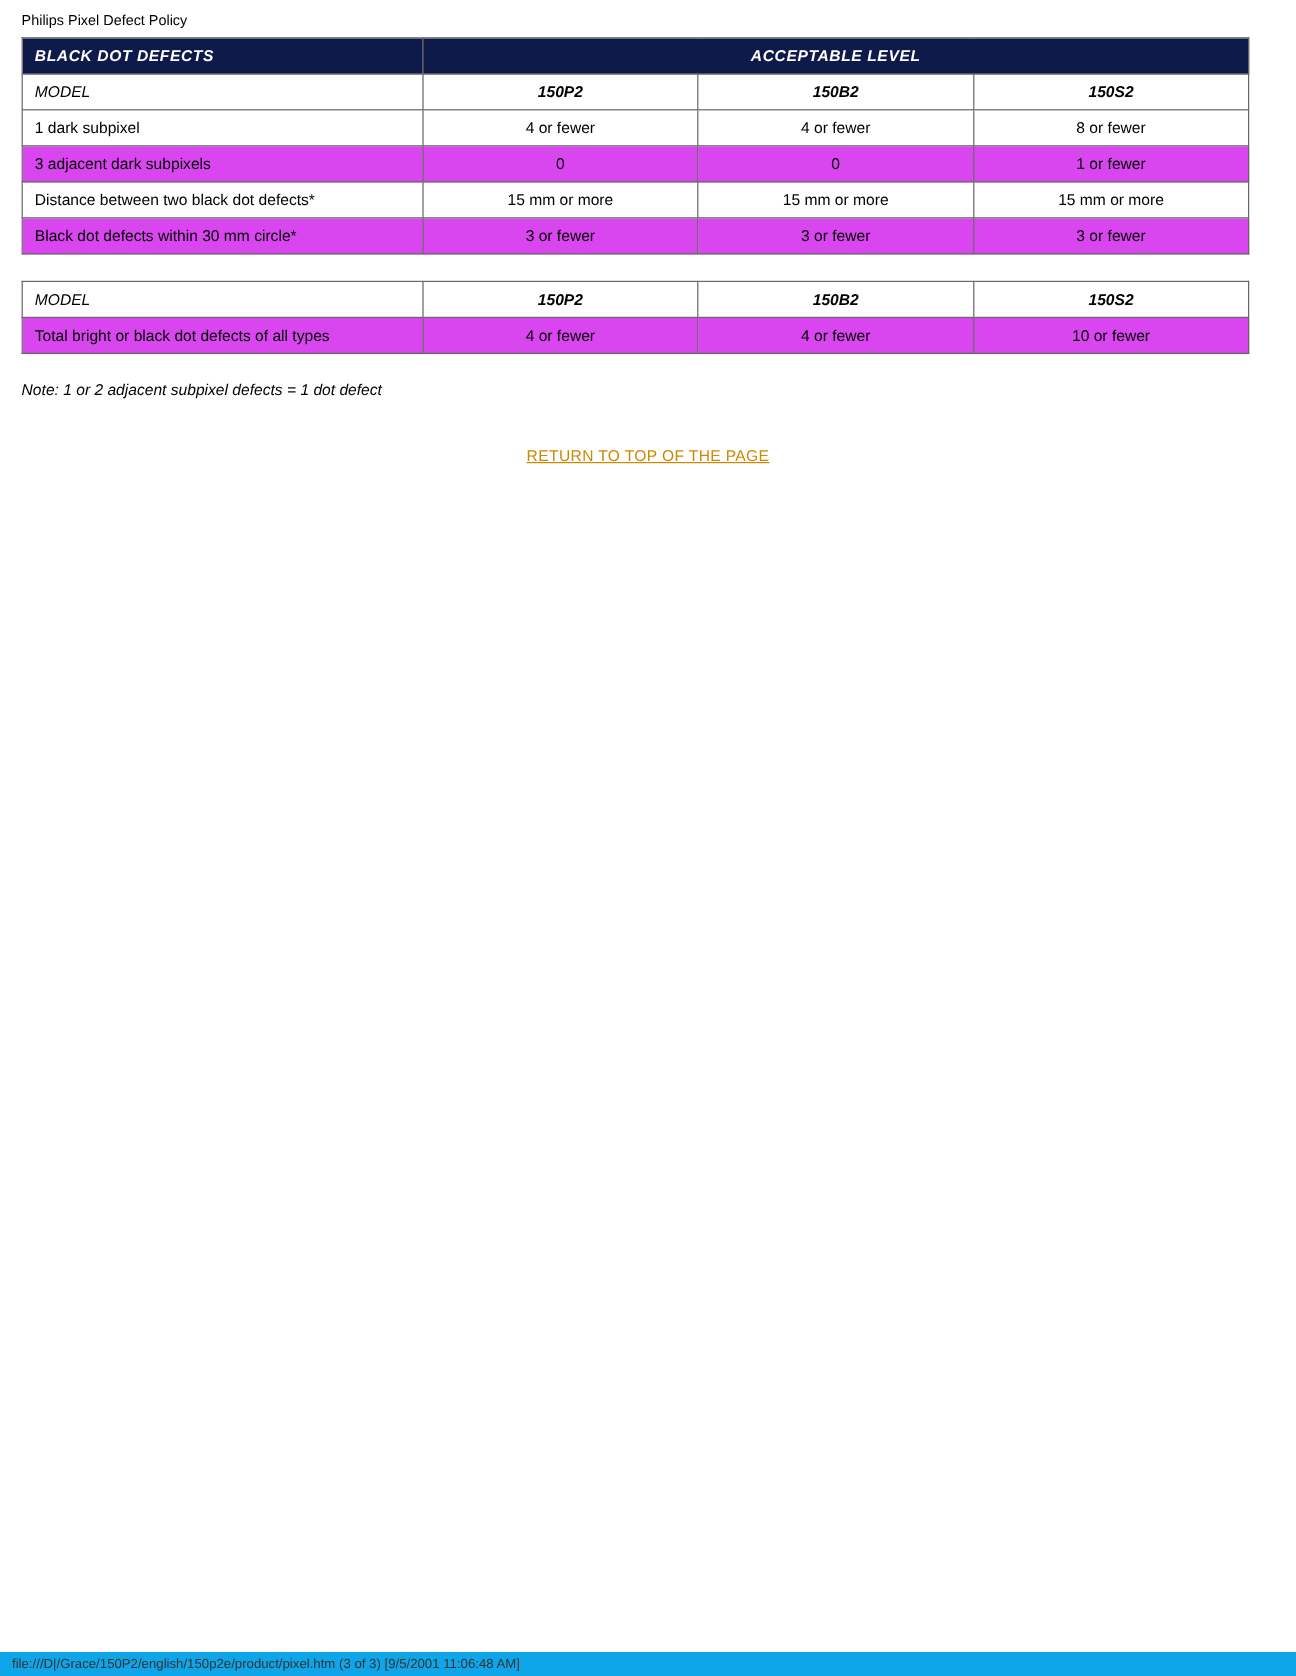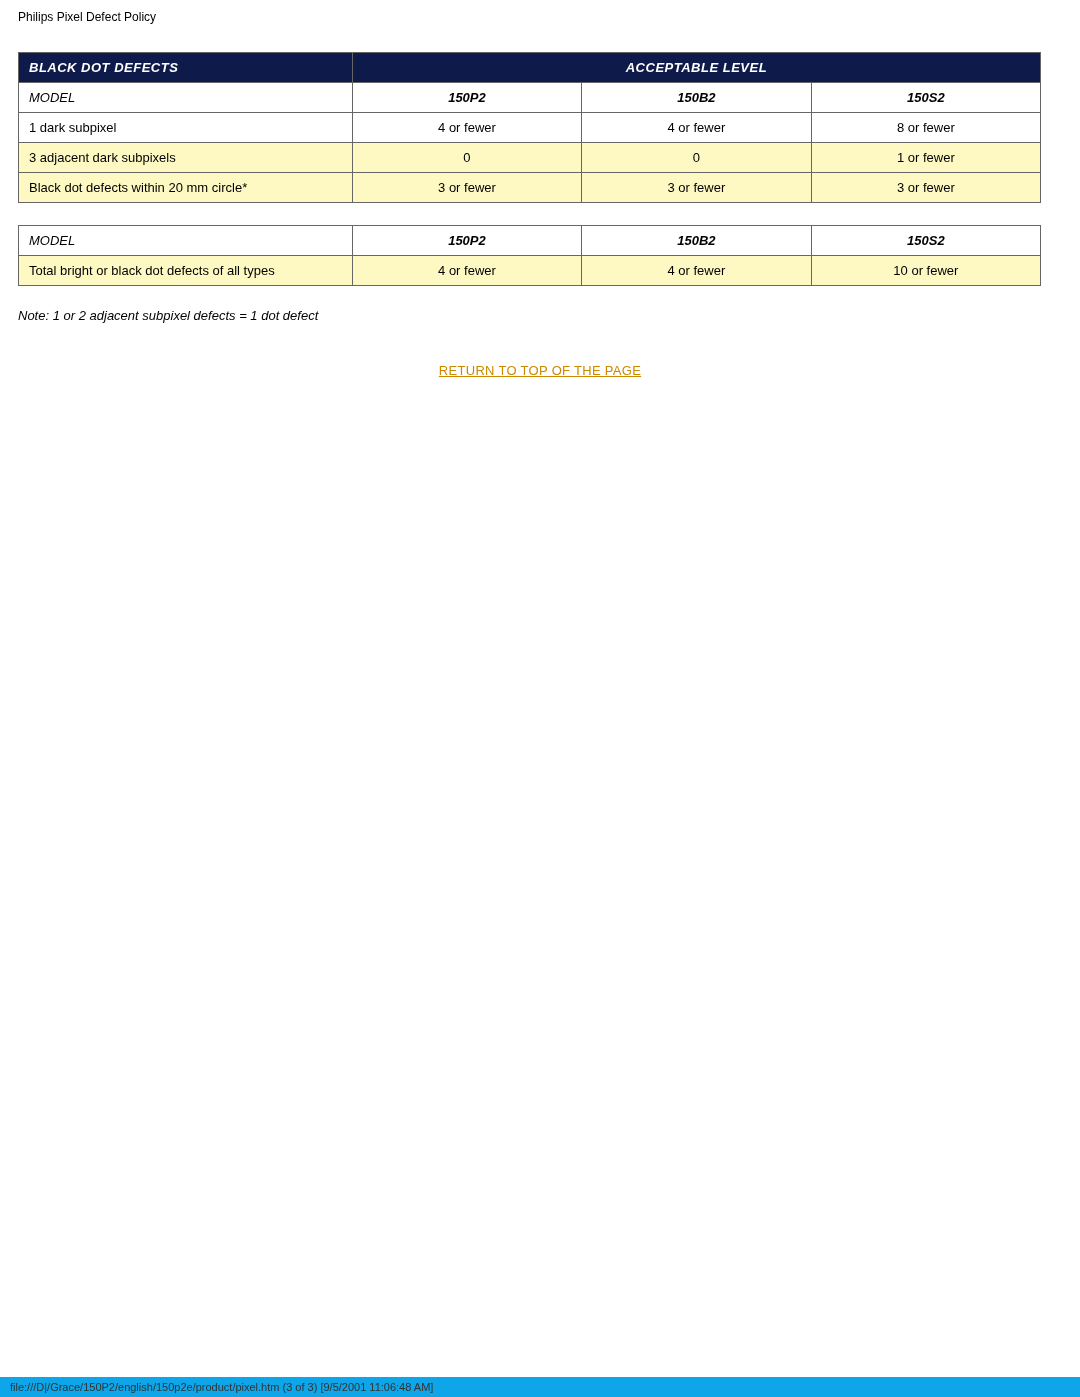--- a/index.html
+++ b/index.html
@@ -5,21 +5,21 @@
     * { margin: 0; padding: 0; box-sizing: border-box; }
     body {
       font-family: Arial, sans-serif;
       font-size: 13px;
       background: #fff;
       color: #000;
       padding: 10px 18px;
     }
     .page-header {
       font-size: 12px;
-      margin-bottom: 28px;
+      margin-bottom: 7px;
     }
     table {
       border-collapse: collapse;
       width: 98%;
       margin-bottom: 22px;
     }
     td, th {
       border: 1px solid #666;
       padding: 7px 10px;
       vertical-align: middle;
@@ -41,21 +41,21 @@
       font-weight: normal;
     }
     .model-row td {
       font-weight: bold;
     }
     .model-row td:first-child {
       font-style: italic;
       font-weight: normal;
     }
     .cyan-row {
-      background-color: #fef9c3;
+      background-color: #d946ef;
     }
     .note {
       font-style: italic;
       margin-bottom: 30px;
       font-size: 13px;
     }
     .return-link {
       display: block;
       text-align: center;
       margin: 40px auto 20px;
@@ -110,22 +110,28 @@
       <td>4 or fewer</td>
       <td>4 or fewer</td>
       <td>8 or fewer</td>
     </tr>
       <tr class="cyan-row">
       <td>3 adjacent dark subpixels</td>
       <td>0</td>
       <td>0</td>
       <td>1 or fewer</td>
     </tr>
+      <tr>
+      <td>Distance between two black dot defects*</td>
+      <td>15 mm or more</td>
+      <td>15 mm or more</td>
+      <td>15 mm or more</td>
+    </tr>
       <tr class="cyan-row">
-      <td>Black dot defects within 20 mm circle*</td>
+      <td>Black dot defects within 30 mm circle*</td>
       <td>3 or fewer</td>
       <td>3 or fewer</td>
       <td>3 or fewer</td>
     </tr>
     </tbody>
 </table>
 
 <table>
   <colgroup>
     <col class="col-first">

